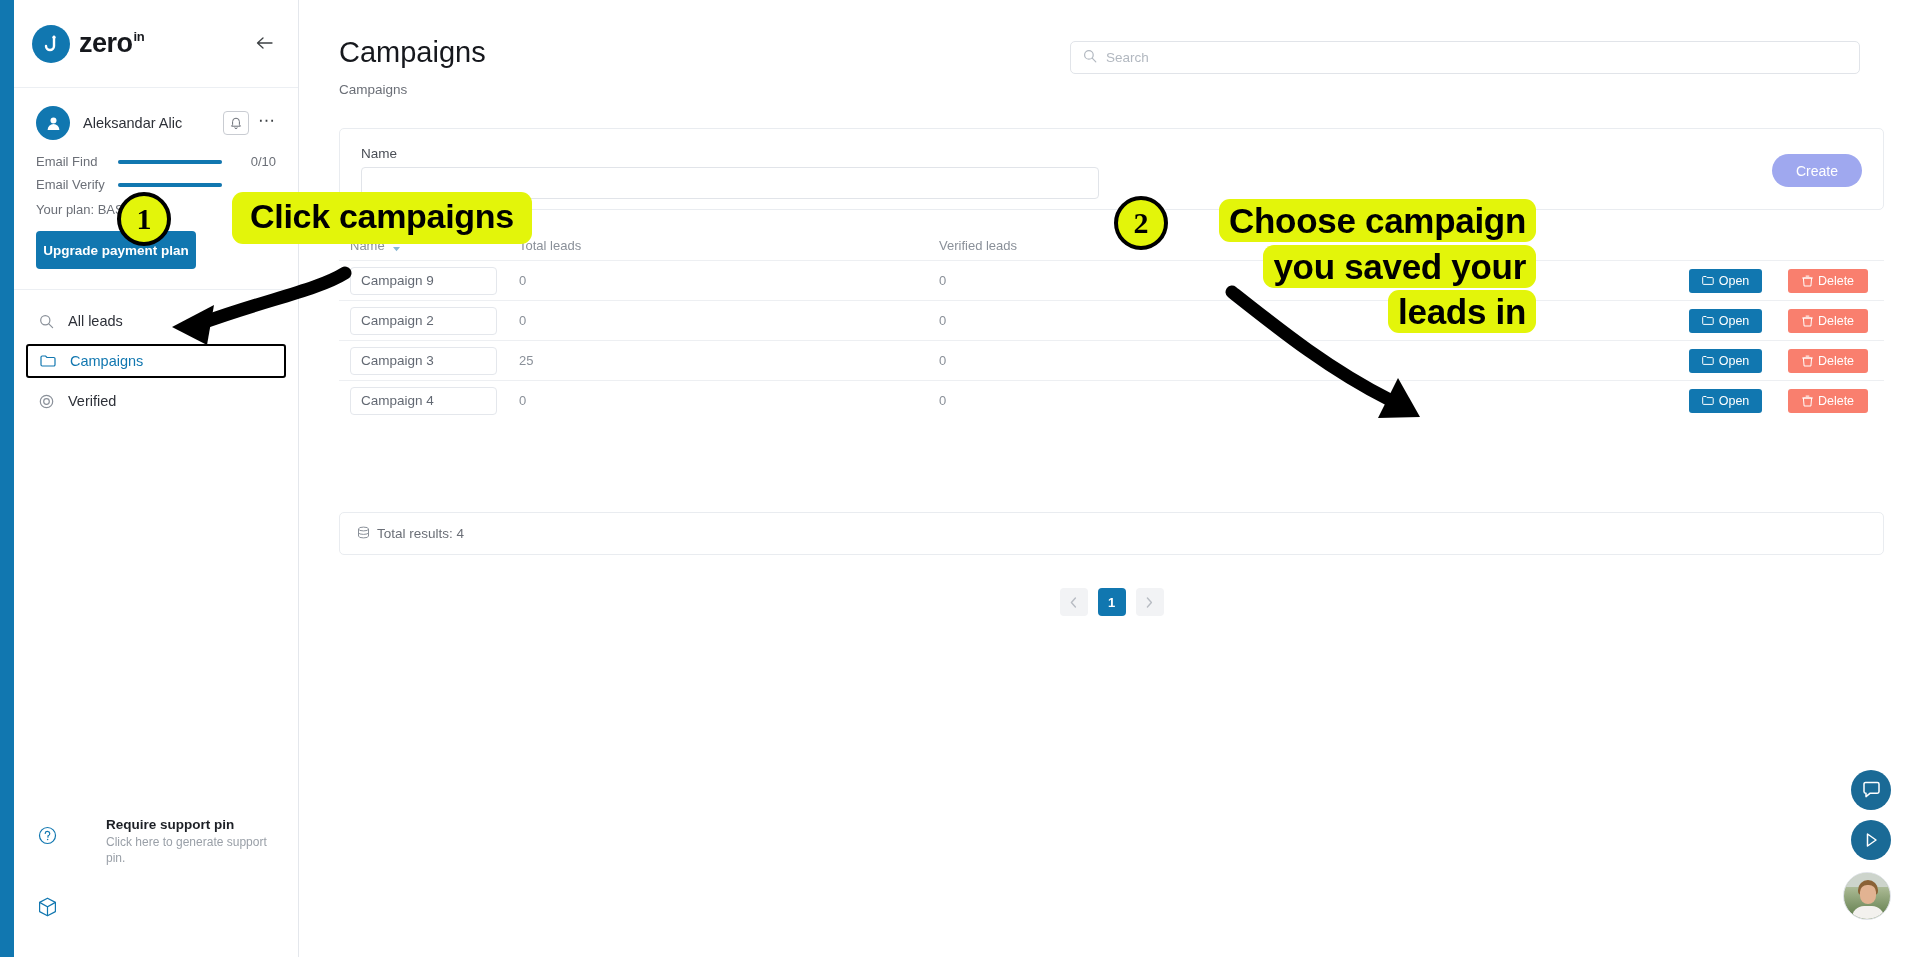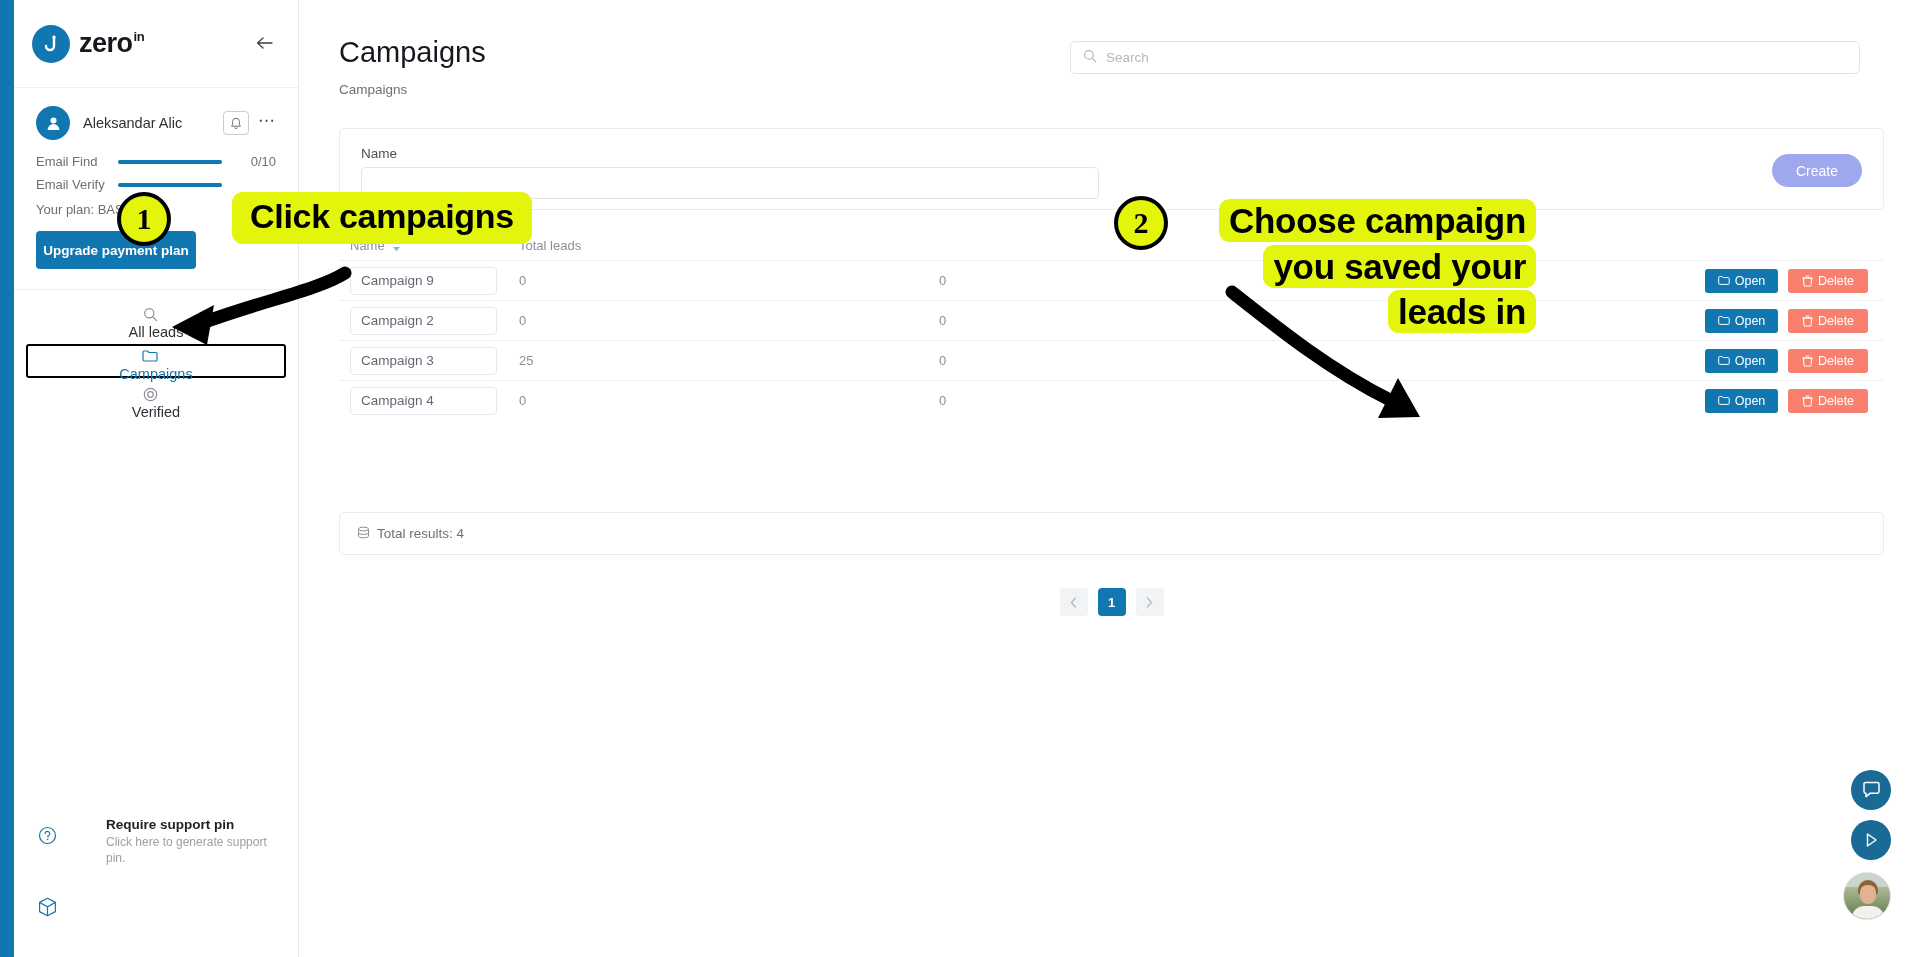--- a/index.html
+++ b/index.html
@@ -101,21 +101,21 @@
   }
 
   .nav-sep { margin: 20px 0 0 0; border-top: 1px solid #eceff3; }
 
   .nav-list { padding: 14px 12px 0 12px; }
   .nav-item {
     display: flex; align-items: center;
     height: 34px; padding: 0 10px;
     margin-bottom: 6px;
     border-radius: 4px; cursor: pointer;
-    font-size: 14.5px; color: #2d3038; flex-direction: column;
+    font-size: 14.5px; color: #2d3038;
   }
   .nav-item .nav-ico {
     width: 20px; height: 20px; flex: 0 0 auto; margin-right: 12px;
     display: flex; align-items: center; justify-content: center;
   }
   .nav-item.active {
     color: #1177b0;
     border: 2px solid #000; border-radius: 3px;
     height: 34px;
   }
@@ -187,21 +187,21 @@
   .td-name { width: 180px; padding-left: 11px; }
   .name-pill {
     display: inline-flex; align-items: center;
     width: 147px; height: 28px;
     border: 1px solid #e4e7ec; border-radius: 4px;
     padding: 0 10px; font-size: 13.5px; color: #636973;
     background: #fff; cursor: text;
   }
   .td-total { width: 420px; font-size: 13px; color: #8a9099; }
   .td-verified { flex: 1 1 auto; font-size: 13px; color: #8a9099; }
-  .td-actions { width: 240px; display: flex; justify-content: flex-end; padding-right: 16px; }
+  .td-actions { width: 240px; display: flex; justify-content: flex-end; padding-right: 16px; gap: 16px; }
   .btn-open, .btn-del {
     height: 24px; border: none; border-radius: 3px;
     color: #fff; font-size: 12.5px; cursor: pointer;
     display: inline-flex; align-items: center; justify-content: center;
     font-family: "Liberation Sans", sans-serif;
     padding: 0 10px;
   }
   .btn-open { background: #1177b0; min-width: 73px; }
   .btn-del { background: #f97f6e; min-width: 80px; margin-left: 10px; }
   .btn-open svg, .btn-del svg { margin-right: 5px; }
@@ -445,20 +445,21 @@
         <div class="th th-name">
           <span>Name</span>
           <span class="sort-ico">
             <svg width="9" height="13" viewBox="0 0 9 13">
                 <path d="M4.5 0.8 L8 5 H1 z" fill="#1177b0"></path>
                 <path d="M4.5 12.2 L8 8 H1 z" fill="#88b8d4"></path>
               </svg>
           </span>
         </div>
         <div class="th th-total">Total leads</div>
+        <div class="th th-verified">Verified leads</div>
       </div>
 
       <div class="trow">
         <div class="td-name"><span class="name-pill">Campaign 9</span></div>
         <div class="td-total">0</div>
         <div class="td-verified">0</div>
         <div class="td-actions">
           <button class="btn-open">
             <svg width="12" height="11" viewBox="0 0 12 11">
                 <path d="M0.7 2.4 a0.9 0.9 0 0 1 0.9 -0.9 h2.5 l1 1.1 h5.2 a0.9 0.9 0 0 1 0.9 0.9 v5 a0.9 0.9 0 0 1 -0.9 0.9 h-8.7 a0.9 0.9 0 0 1 -0.9 -0.9 z" fill="none" stroke="#fff" stroke-width="1"></path>

